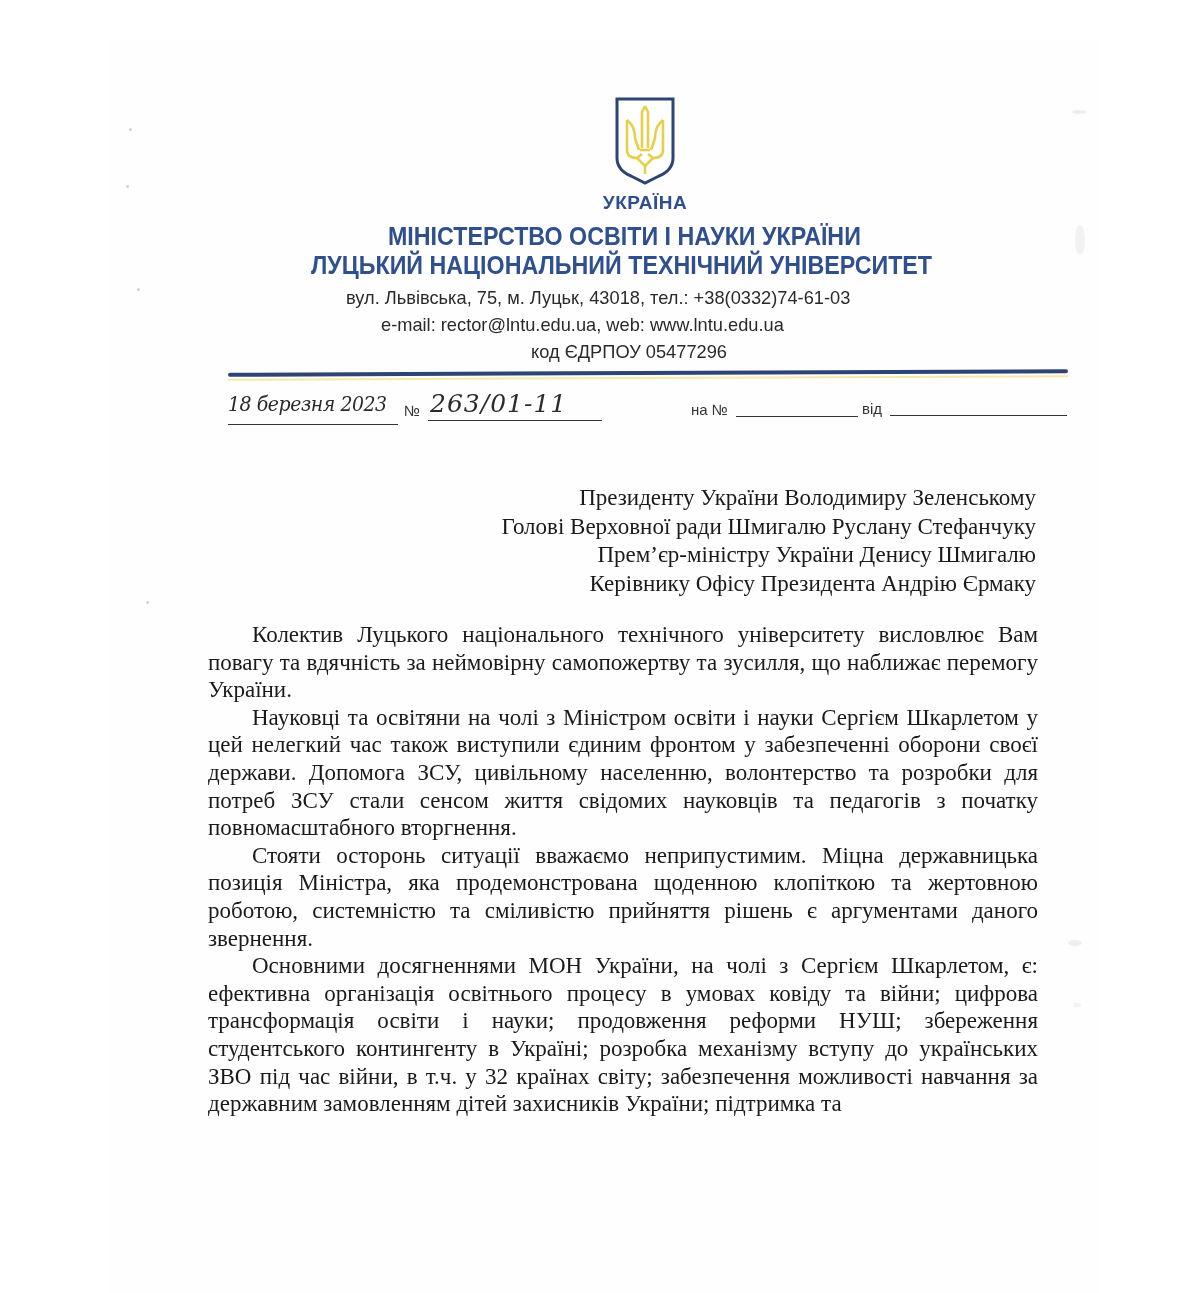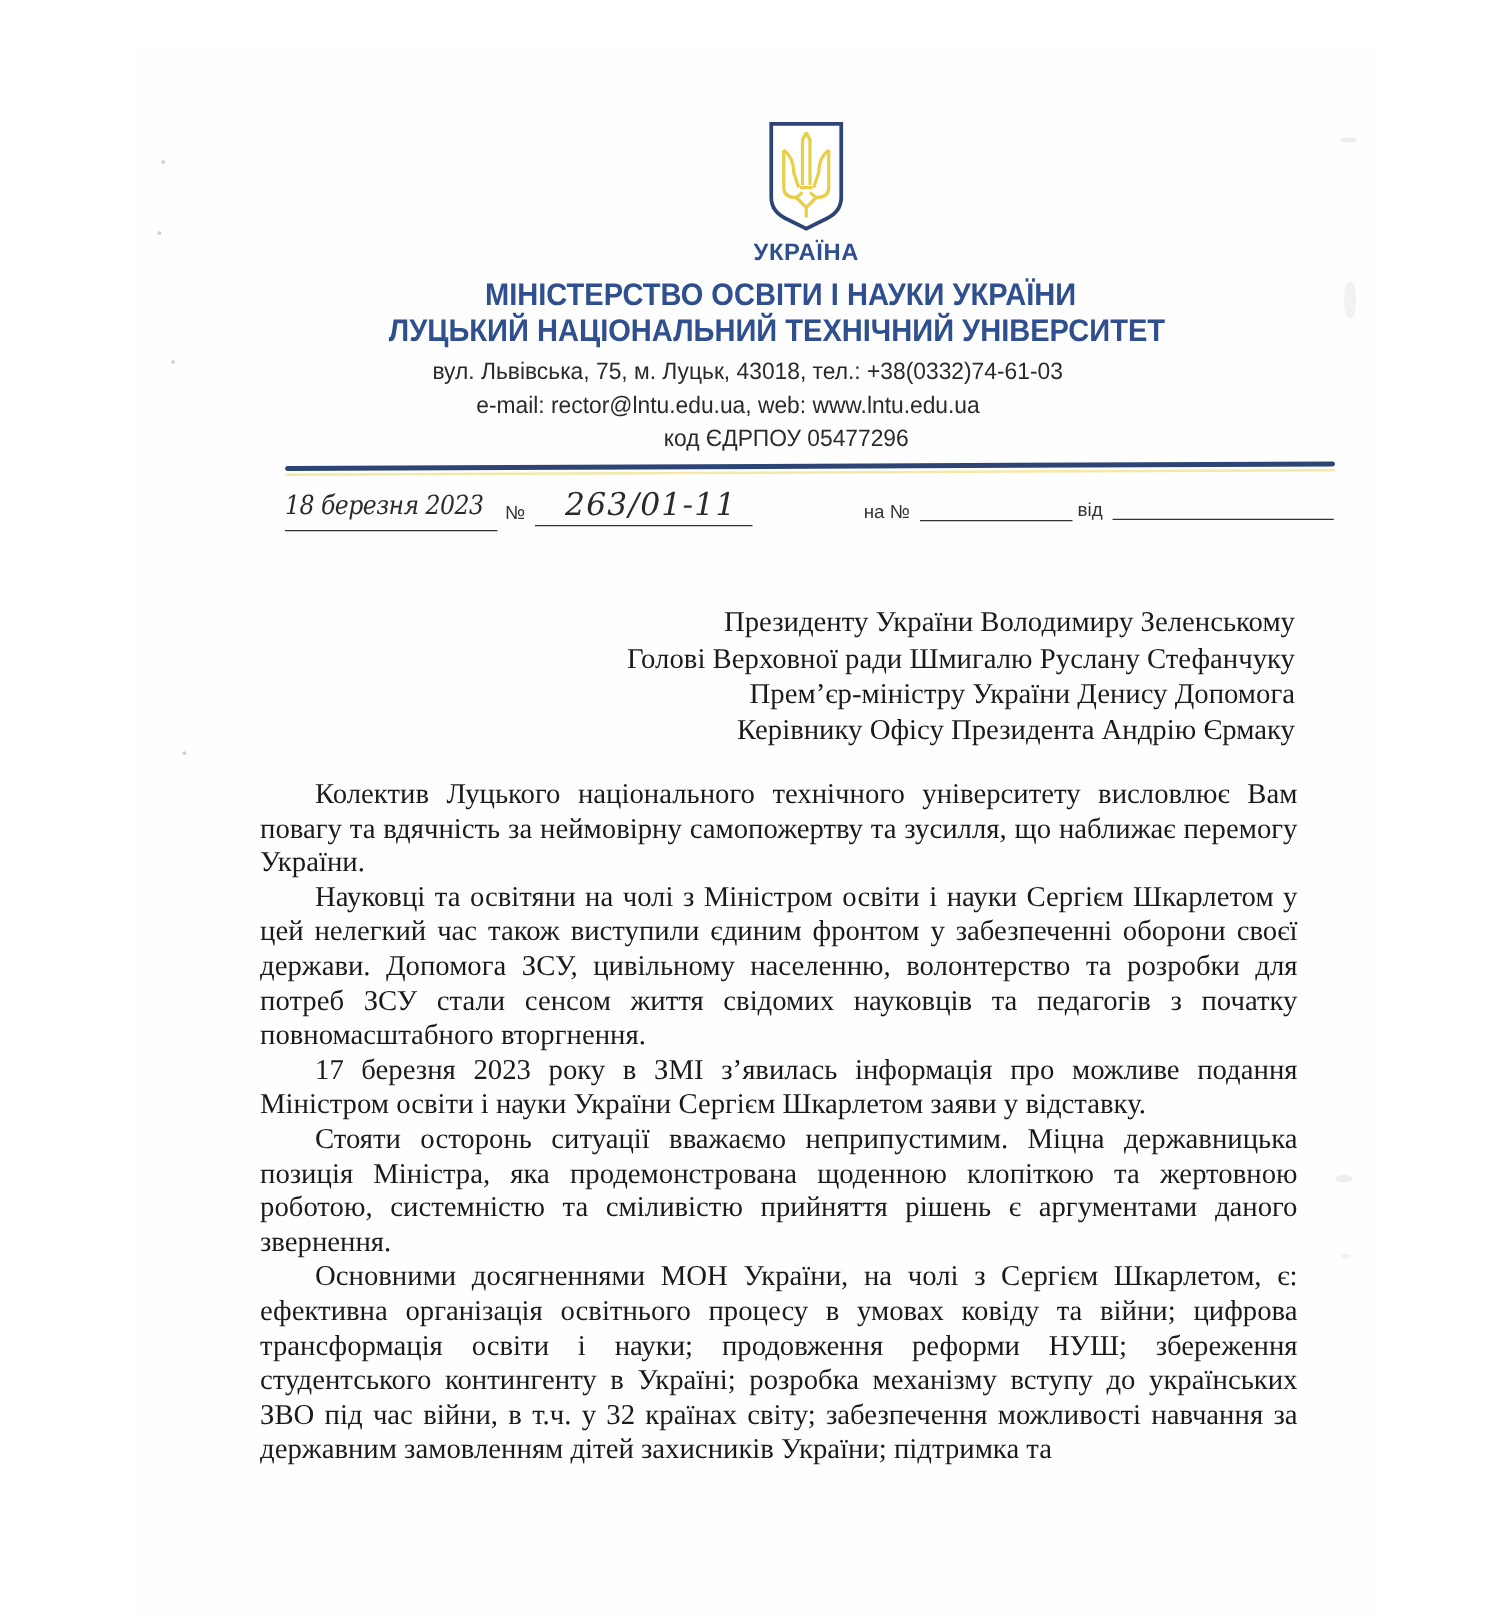--- a/index.html
+++ b/index.html
@@ -129,21 +129,21 @@
     }
     .reg-no-sign {
       position: absolute;
       left: 404px;
       top: 402px;
       font-family: "Liberation Sans", sans-serif;
       font-size: 15px;
       color: #333;
     }
     .reg-number {
-      left: 452px;
+      left: 430px;
       top: 389px;
       font-size: 25px;
       letter-spacing: 1px;
     }
     .reg-number-line {
       position: absolute;
       left: 428px;
       top: 420px;
       width: 174px;
       height: 1px;
@@ -254,23 +254,22 @@
 <div class="reg-number-line"></div>
 
 <div class="ref-label ref-no-label">на №</div>
 <div class="ref-no-line"></div>
 <div class="ref-label ref-from-label">від</div>
 <div class="ref-from-line"></div>
 
 <div class="addressees">
   <div>Президенту України Володимиру Зеленському</div>
   <div>Голові Верховної ради Шмигалю Руслану Стефанчуку</div>
-  <div>Прем’єр-міністру України Денису Допомога</div>
+  <div>Прем’єр-міністру України Денису Шмигалю</div>
   <div>Керівнику Офісу Президента Андрію Єрмаку</div>
 </div>
 
 <div class="body-text">
   <p>Колектив Луцького національного технічного університету висловлює Вам повагу та вдячність за неймовірну самопожертву та зусилля, що наближає перемогу України.</p>
   <p>Науковці та освітяни на чолі з Міністром освіти і науки Сергієм Шкарлетом у цей нелегкий час також виступили єдиним фронтом у забезпеченні оборони своєї держави. Допомога ЗСУ, цивільному населенню, волонтерство та розробки для потреб ЗСУ стали сенсом життя свідомих науковців та педагогів з початку повномасштабного вторгнення.</p>
-  <p>17 березня 2023 року в ЗМІ з’явилась інформація про можливе подання Міністром освіти і науки України Сергієм Шкарлетом заяви у відставку.</p>
   <p>Стояти осторонь ситуації вважаємо неприпустимим. Міцна державницька позиція Міністра, яка продемонстрована щоденною клопіткою та жертовною роботою, системністю та сміливістю прийняття рішень є аргументами даного звернення.</p>
   <p>Основними досягненнями МОН України, на чолі з Сергієм Шкарлетом, є: ефективна організація освітнього процесу в умовах ковіду та війни; цифрова трансформація освіти і науки; продовження реформи НУШ; збереження студентського контингенту в Україні; розробка механізму вступу до українських ЗВО під час війни, в т.ч. у 32 країнах світу; забезпечення можливості навчання за державним замовленням дітей захисників України; підтримка та</p>
 </div>
 
 </body></html>

